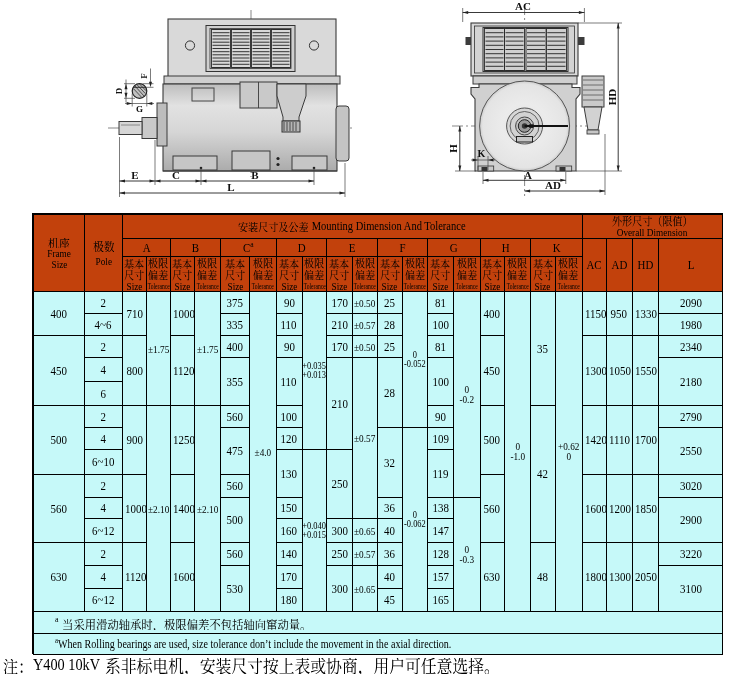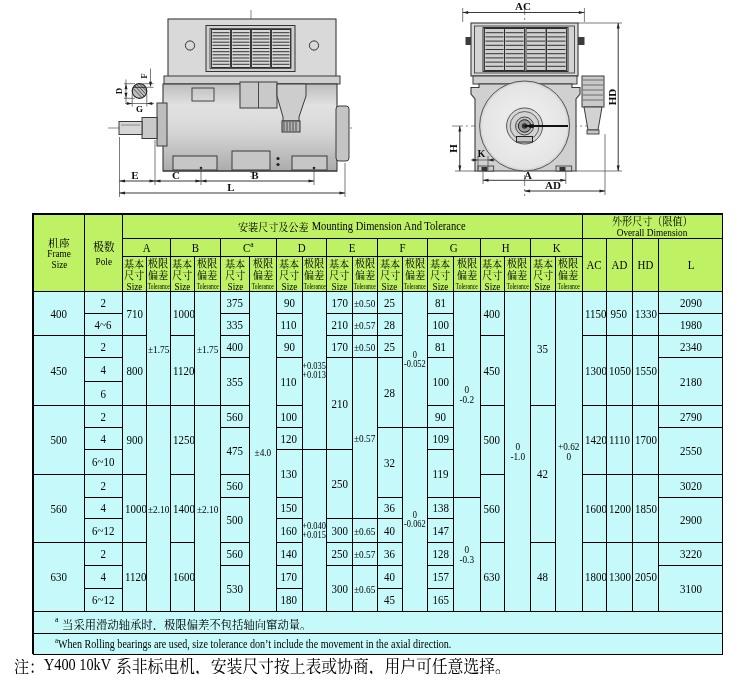--- a/index.html
+++ b/index.html
@@ -1,19 +1,19 @@
 <!DOCTYPE html>
 <html><head><meta charset="utf-8">
 <style>
 html,body{margin:0;padding:0;background:#fff}
 #page{position:relative;width:749px;height:684px;background:#fff;font-family:"Liberation Serif",serif;overflow:hidden}
 table{border-collapse:collapse;table-layout:fixed;position:absolute;left:33px;top:214px;width:690px}
 #tableframe{position:absolute;left:32px;top:213px;width:691px;height:441px;border:1.6px solid #000;box-sizing:border-box;pointer-events:none}
 td{border:1px solid #000;text-align:center;vertical-align:middle;padding:0;font-size:13px;color:#000;line-height:1.08}
-.hdr td{background:#bef264}
+.hdr td{background:#c2410c}
 .bd td{background:#c6f9f9}
 .sx,.sxl,.t1,.t2,.t3,.t4{display:inline-block;transform:scaleX(0.84);transform-origin:50% 50%;white-space:nowrap}
 .t1,.t3{margin:0 -8px}
 .sxl{transform-origin:0 50%}
 .hc1{line-height:10.5px}
 .pole{line-height:16px}
 .ensm{font-size:11px}
 .lat12{font-size:12.5px}
 .lat11{font-size:11px}
 .en10{font-size:11px}
@@ -22,21 +22,21 @@
 .let{font-size:13px}
 .let sup{font-size:9px}
 .sub{line-height:10.4px;font-size:11px}
 .tolw{font-size:9px;display:inline-block;transform:scaleX(0.62);transform-origin:center;white-space:nowrap;margin:0 -9px}
 .t1{font-size:11px}
 .t2{font-size:11px}
 .t3{font-size:10px;line-height:9.5px}
 .t4{font-size:11px;line-height:10.5px}
 .fnote{text-align:left;font-size:12px;padding-left:21px}
 .fnote sup{font-size:8px}
-#note{position:absolute;left:14px;top:655px;font-size:17px;white-space:nowrap}
+#note{position:absolute;left:3px;top:655px;font-size:17px;white-space:nowrap}
 .lat17{font-size:17px;margin-right:-12px}
 .grp .sx{margin:0 -14px}
 </style></head>
 <body>
 <div id="page">
 <svg width="0" height="0" style="position:absolute">
 <defs>
 <path id="g-jiben" d="M6.6 -10V-8.6H3.5V-9.6C3.7 -9.6 3.8 -9.8 3.9 -9.9L2.8 -10V-8.6H0.9L1 -8.3H2.8V-4.2H0.4L0.5 -3.8H3C2.4 -2.7 1.5 -1.7 0.4 -1L0.5 -0.8C1.9 -1.5 3.1 -2.5 3.8 -3.8H6.5C7.1 -2.6 8.2 -1.5 9.3 -1C9.3 -1.3 9.5 -1.6 9.8 -1.7L9.8 -1.9C8.7 -2.2 7.4 -2.9 6.8 -3.8H9.4C9.5 -3.8 9.6 -3.9 9.7 -4C9.3 -4.4 8.8 -4.9 8.8 -4.9L8.3 -4.2H7.3V-8.3H9C9.2 -8.3 9.3 -8.3 9.3 -8.5C9 -8.8 8.4 -9.3 8.4 -9.3L8 -8.6H7.3V-9.6C7.5 -9.6 7.6 -9.8 7.6 -9.9ZM3.5 -8.3H6.6V-7.2H3.5ZM4.7 -3.2V-1.8H2.5L2.6 -1.4H4.7V0.3H0.9L1 0.6H9C9.1 0.6 9.2 0.6 9.2 0.5C8.9 0.1 8.3 -0.4 8.3 -0.4L7.8 0.3H5.4V-1.4H7.3C7.5 -1.4 7.6 -1.5 7.6 -1.6C7.3 -2 6.8 -2.4 6.8 -2.4L6.4 -1.8H5.4V-2.8C5.6 -2.8 5.7 -3 5.7 -3.1ZM3.5 -4.2V-5.3H6.6V-4.2ZM3.5 -6.8H6.6V-5.7H3.5Z M18.5 -8.2 18 -7.4H15.4V-9.6C15.7 -9.6 15.8 -9.8 15.8 -9.9L14.8 -10.1V-7.4H10.8L10.9 -7.1H14.3C13.5 -4.8 12.2 -2.4 10.4 -0.9L10.5 -0.7C12.4 -2.1 13.9 -4 14.8 -6.2V-2.1H12.6L12.7 -1.7H14.8V0.9H14.9C15.2 0.9 15.4 0.7 15.4 0.6V-1.7H17.5C17.6 -1.7 17.7 -1.8 17.7 -1.9C17.4 -2.3 16.8 -2.8 16.8 -2.8L16.4 -2.1H15.4V-7C16.2 -4.5 17.5 -2.3 19 -1.2C19.2 -1.5 19.4 -1.8 19.7 -1.8L19.7 -1.9C18.2 -2.9 16.6 -4.8 15.6 -7.1H19.2C19.4 -7.1 19.4 -7.1 19.5 -7.2C19.1 -7.6 18.5 -8.2 18.5 -8.2Z"></path>
 <path id="g-chicun" d="M2.1 -9.2V-6.3C2.1 -3.8 1.8 -1.3 0.4 0.8L0.5 0.9C2.2 -0.8 2.6 -3.2 2.7 -5.3H4.8C5.2 -3.1 6 -0.7 8.9 0.9C9 0.4 9.2 0.3 9.6 0.2L9.6 0.1C6.6 -1.3 5.4 -3.3 5.1 -5.3H7.5V-4.5H7.6C7.8 -4.5 8.2 -4.7 8.2 -4.8V-8.6C8.4 -8.7 8.5 -8.8 8.6 -8.9L7.8 -9.6L7.4 -9.1H2.8L2.1 -9.5ZM7.5 -8.8V-5.6H2.7L2.7 -6.3V-8.8Z M12.2 -5.7 12 -5.6C12.7 -4.9 13.4 -3.6 13.5 -2.7C14.3 -1.9 14.9 -4.2 12.2 -5.7ZM16.4 -10.1V-7.2H10.5L10.6 -6.9H16.4V-0.3C16.4 -0.1 16.3 -0 16.1 -0C15.8 -0 14.4 -0.2 14.4 -0.2V0C15 0.1 15.3 0.2 15.5 0.4C15.7 0.5 15.8 0.7 15.8 0.9C16.9 0.8 17.1 0.4 17.1 -0.3V-6.9H19.5C19.6 -6.9 19.7 -6.9 19.8 -7.1C19.4 -7.5 18.8 -8.1 18.8 -8.1L18.2 -7.2H17.1V-9.6C17.3 -9.6 17.4 -9.8 17.4 -9.9Z"></path>
 <path id="g-jixian" d="M6.8 -6C6.7 -6 6.5 -5.9 6.4 -5.9L7.1 -5.3L7.3 -5.6H8.5C8.3 -4.3 7.8 -3.1 7.2 -2.1C6.3 -3.4 5.8 -5.2 5.5 -7.2L5.5 -9H7.8C7.5 -8.1 7.1 -6.8 6.8 -6ZM8.4 -8.8C8.6 -8.9 8.8 -8.9 8.9 -9L8.1 -9.8L7.8 -9.3H3.7L3.7 -9H4.8C4.8 -5.2 4.9 -1.8 3.1 0.8L3.2 1C4.9 -0.8 5.3 -3.2 5.4 -5.9C5.7 -4.1 6.1 -2.7 6.8 -1.5C6.1 -0.6 5.2 0.2 4.1 0.8L4.2 0.9C5.4 0.5 6.4 -0.2 7.1 -1C7.7 -0.2 8.3 0.4 9.2 0.9C9.3 0.5 9.5 0.3 9.8 0.2L9.8 0.1C8.9 -0.2 8.2 -0.8 7.6 -1.6C8.4 -2.7 8.9 -4 9.2 -5.5C9.4 -5.5 9.5 -5.5 9.6 -5.6L8.9 -6.4L8.5 -5.9H7.4C7.7 -6.8 8.2 -8.1 8.4 -8.8ZM3.6 -8 3.2 -7.3H2.7V-9.6C3 -9.7 3.1 -9.8 3.1 -10L2.1 -10.1V-7.3H0.4L0.5 -6.9H1.9C1.6 -5.1 1.1 -3.3 0.3 -1.9L0.4 -1.7C1.1 -2.6 1.7 -3.7 2.1 -4.9V0.9H2.2C2.4 0.9 2.7 0.8 2.7 0.6V-5.5C3.1 -5 3.5 -4.3 3.6 -3.7C4.2 -3.2 4.8 -4.7 2.7 -5.8V-6.9H4.2C4.3 -6.9 4.4 -7 4.4 -7.1C4.1 -7.5 3.6 -8 3.6 -8Z M19.5 -3.8 18.7 -4.6C18.4 -4.1 17.7 -3.3 17.1 -2.7C16.8 -3.3 16.6 -4 16.4 -4.7H18V-4.3H18.1C18.3 -4.3 18.7 -4.5 18.7 -4.6V-8.8C18.9 -8.9 19 -9 19.1 -9.1L18.3 -9.8L17.9 -9.3H15.2L14.4 -9.8V-0.4C14.4 -0.2 14.3 -0.1 14 0.1L14.4 1C14.5 0.9 14.5 0.9 14.6 0.7C15.5 0.1 16.4 -0.5 16.9 -0.8L16.9 -1L15 -0.2V-4.7H16.1C16.7 -2.1 17.6 -0.2 19.3 0.9C19.3 0.5 19.6 0.3 19.8 0.2L19.8 0.1C18.7 -0.4 17.9 -1.3 17.2 -2.5C18 -2.9 18.8 -3.5 19.2 -3.8C19.3 -3.7 19.4 -3.7 19.5 -3.8ZM15 -8.6V-9H18V-7.2H15ZM15 -6.9H18V-5.1H15ZM10.9 -9.7V0.9H11.1C11.4 0.9 11.6 0.7 11.6 0.6V-9H13C12.8 -8 12.4 -6.6 12.1 -5.9C12.9 -5 13.2 -4.1 13.2 -3.2C13.2 -2.7 13.1 -2.5 12.9 -2.4C12.8 -2.3 12.8 -2.3 12.7 -2.3C12.5 -2.3 12.1 -2.3 11.8 -2.3V-2.1C12.1 -2.1 12.3 -2 12.4 -1.9C12.5 -1.8 12.5 -1.5 12.5 -1.3C13.5 -1.3 13.9 -1.9 13.9 -3C13.9 -3.9 13.5 -5 12.4 -5.9C12.8 -6.6 13.4 -8 13.8 -8.8C14 -8.8 14.1 -8.8 14.2 -8.9L13.4 -9.8L13 -9.3H11.7Z"></path>

